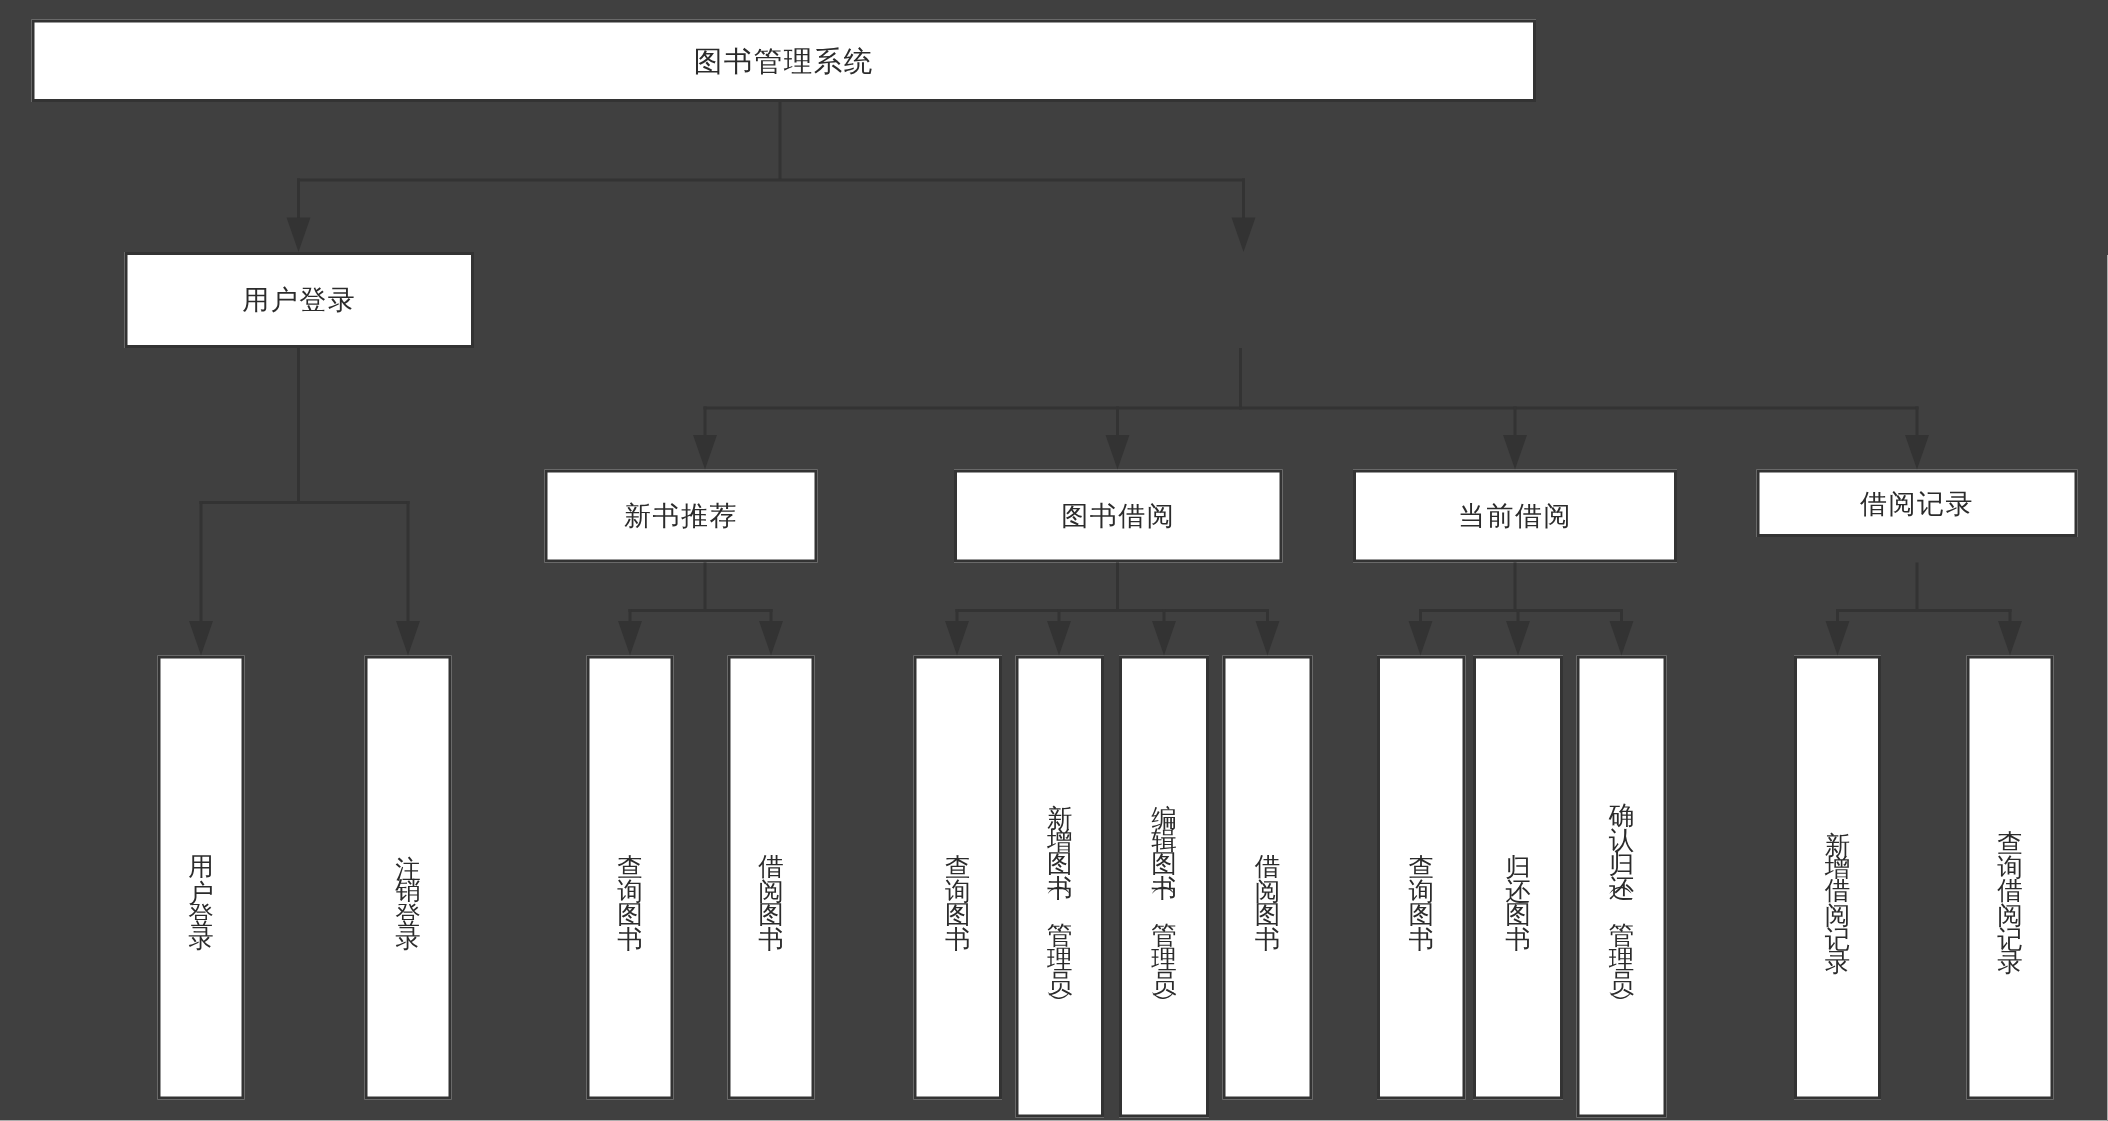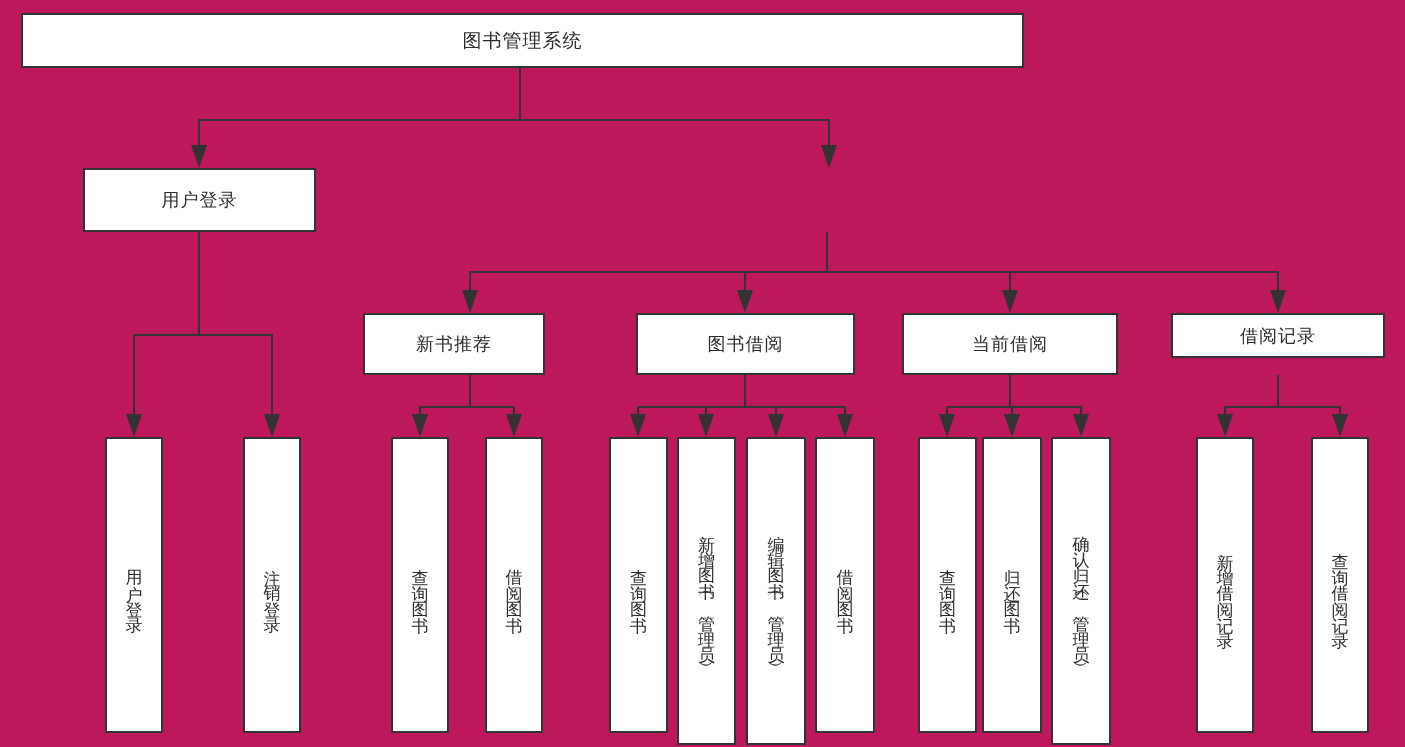--- a/index.html
+++ b/index.html
@@ -5,21 +5,21 @@
   :root{
     --line:#333333;
     --text:#2b2b2b;
   }
   html,body{margin:0;padding:0;background:#ffffff;}
   body{font-family:"Liberation Sans","DejaVu Sans",sans-serif;}
   #canvas{
     position:relative;
     width:1405px;
     height:747px;
-    background:#be185d;
+    background:#404040;
     overflow:hidden;
   }
   .node{
     position:absolute;
     box-sizing:border-box;
     border:2.5px solid var(--line);
     background:#ffffff;
     display:flex;
     align-items:center;
     justify-content:center;

